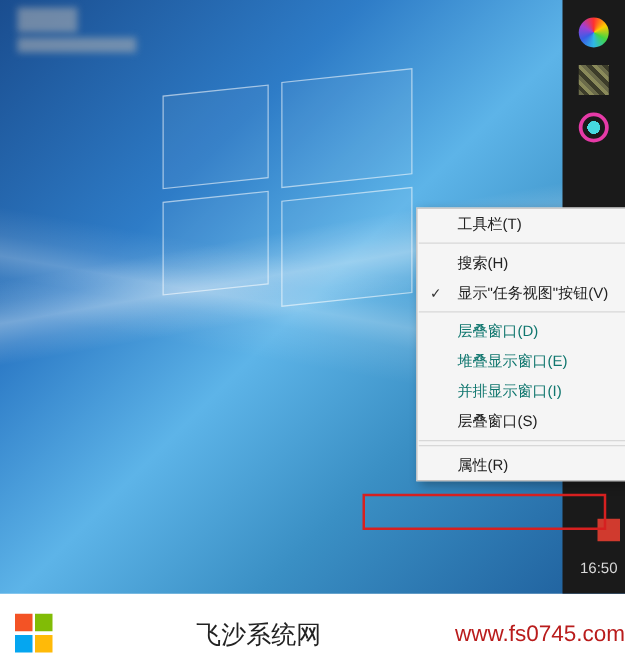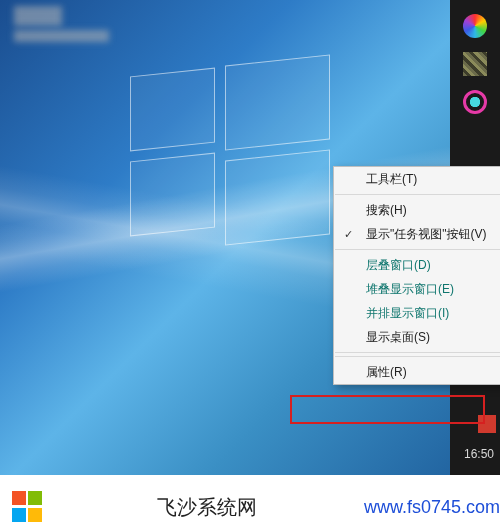--- a/index.html
+++ b/index.html
@@ -128,21 +128,21 @@
       margin-right: 10px;
     }
     .wm-logo span {
       width: 14px; height: 14px; display:block;
     }
     .wm-logo .r { background: #f35325; }
     .wm-logo .g { background: #81bc06; }
     .wm-logo .b { background: #05a6f0; }
     .wm-logo .y { background: #ffba08; }
     .wm-text { font-size: 20px; color: #222; font-weight: 400; }
-    .wm-url { font-size: 18px; color: #1d4ed8; margin-left: 4px; }
+    .wm-url { font-size: 18px; color: #b91c1c; margin-left: 4px; }
   </style>
 </head>
 <body>
 
 <div class="desktop">
   <div class="blur-box blur1"></div>
   <div class="blur-box blur2"></div>
 
   <div class="windows-logo">
     <div class="pane p1"></div>
@@ -177,21 +177,21 @@
     <div class="menu-item disabled">
       <span>层叠窗口(D)</span>
     </div>
     <div class="menu-item disabled">
       <span>堆叠显示窗口(E)</span>
     </div>
     <div class="menu-item disabled">
       <span>并排显示窗口(I)</span>
     </div>
     <div class="menu-item">
-      <span>显示桌面(S)</span>
+      <span>层叠窗口(S)</span>
     </div>
     <div class="menu-sep"></div>
     <div class="menu-sep"></div>
     <div class="menu-item">
       <span>属性(R)</span>
     </div>
   </div>
 
   <div class="highlight-box"></div>
 </div>

